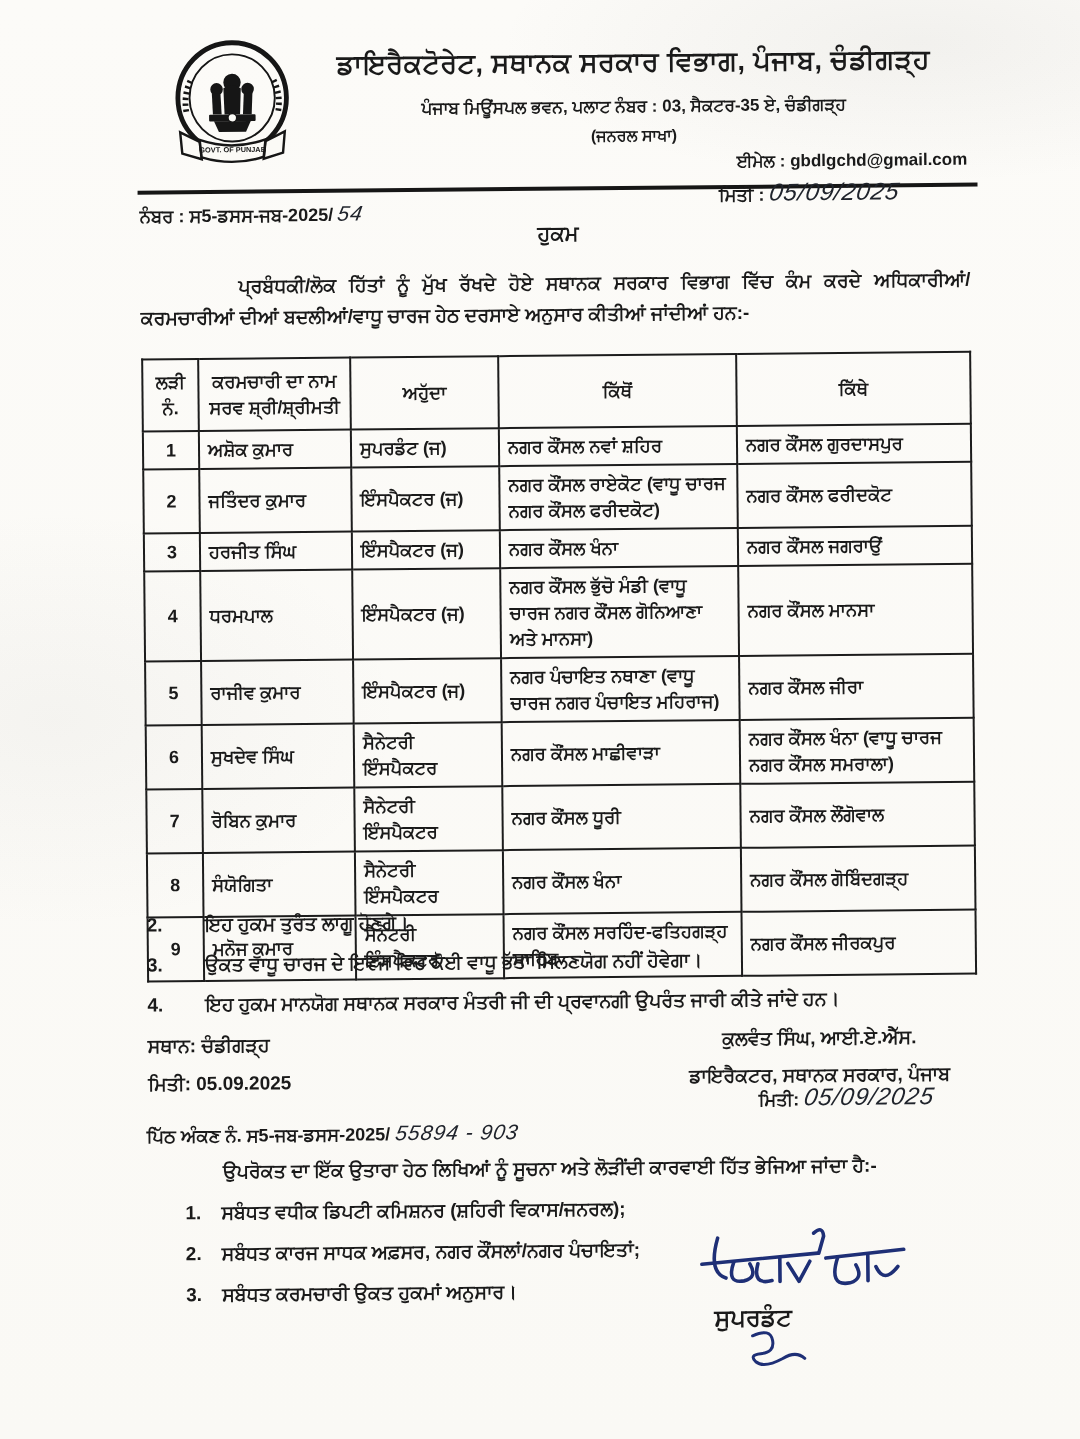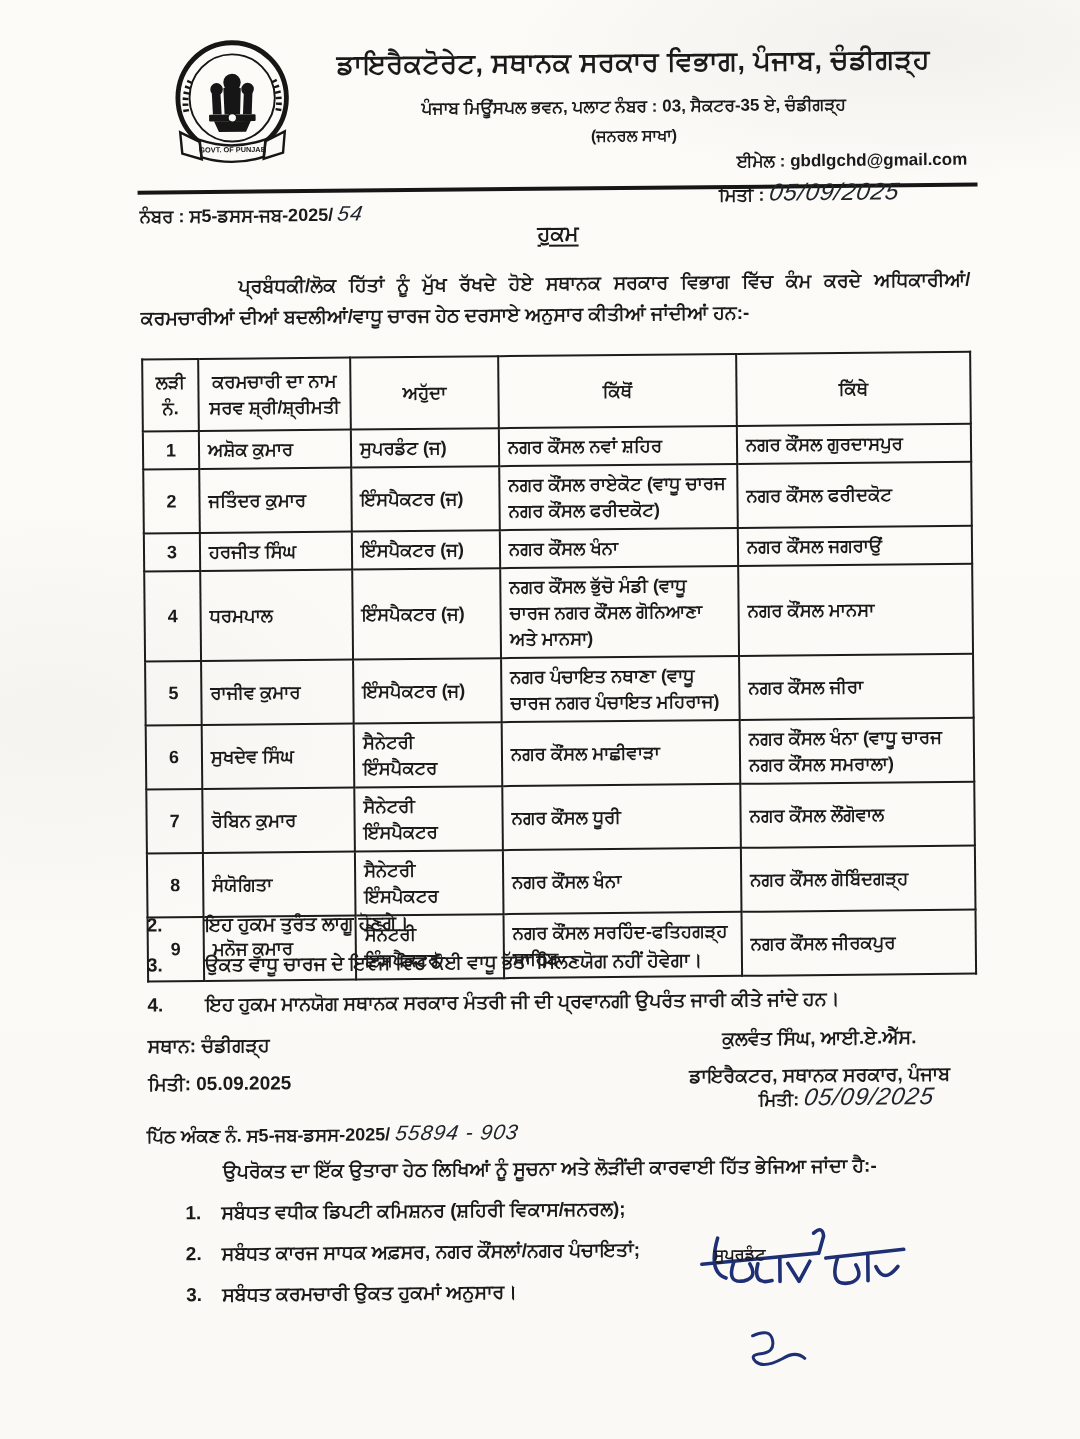--- a/index.html
+++ b/index.html
@@ -33,21 +33,21 @@
   .ref-number { position:absolute; left:2px; top:172px; font-size:18px; font-weight:700; white-space:nowrap; }
   .ref-date   { position:absolute; right:78px; top:153px; font-size:18px; font-weight:700; white-space:nowrap; }
 
   .hw { font-style:italic; font-weight:500; color:#20242c; display:inline-block;
         transform:skewX(-10deg); letter-spacing:1px; }
   .hw-lg { font-size:24px; }
   .hw-md { font-size:21px; }
 
   .order-heading { position:absolute; left:0; right:0; top:194px; text-align:center;
                    font-size:21px; font-weight:700; }
-  .order-heading span { text-decoration:underline; text-underline-offset:4px;text-align:center; }
+  .order-heading span { text-underline-offset:4px;text-align:center; }
 
   .intro { position:absolute; left:2px; top:240px; width:830px; font-size:19px; font-weight:600;
            line-height:31px; text-align:justify; text-indent:98px; }
 
   
   .transfer-table { position:absolute; left:2px; top:327px; width:828px;
                     border-collapse:collapse; font-size:18px; table-layout:fixed; }
   .transfer-table th, .transfer-table td {
     border:2px solid #1c1c1c; padding:5px 8px; line-height:26px; vertical-align:middle;
     overflow:hidden;
@@ -69,21 +69,21 @@
 
   
   .endt-date { position:absolute; right:52px; top:1058px; font-size:18px; font-weight:700; white-space:nowrap; }
   .endt-ref  { position:absolute; left:0px; top:1092px; font-size:18px; font-weight:700; white-space:nowrap; }
   .endt-line { position:absolute; left:76px; top:1130px; width:754px; font-size:19px; font-weight:600; }
   .endt-items{ position:absolute; left:38px; top:1168px; width:620px; }
   .endt-item { display:flex; margin-bottom:13px; font-size:19px; font-weight:600; line-height:28px; }
   .ei-num { width:36px; flex:none; }
 
   .signature-svg { position:absolute; left:548px; top:1198px; width:225px; height:95px; }
-  .signatory { position:absolute; left:566px; top:1220px; font-size:16px; font-weight:700; }
+  .signatory { position:absolute; left:566px; top:1280px; font-size:24px; font-weight:700;font-family:Liberation Mono, monospace; }
   .initial-svg { position:absolute; left:592px; top:1302px; width:72px; height:42px; }
 </style>
 </head>
 <body>
 
 <div class="page">
   <div class="sheet"></div>
   <div class="doc">
 
     <svg class="emblem" viewBox="0 0 160 134">

